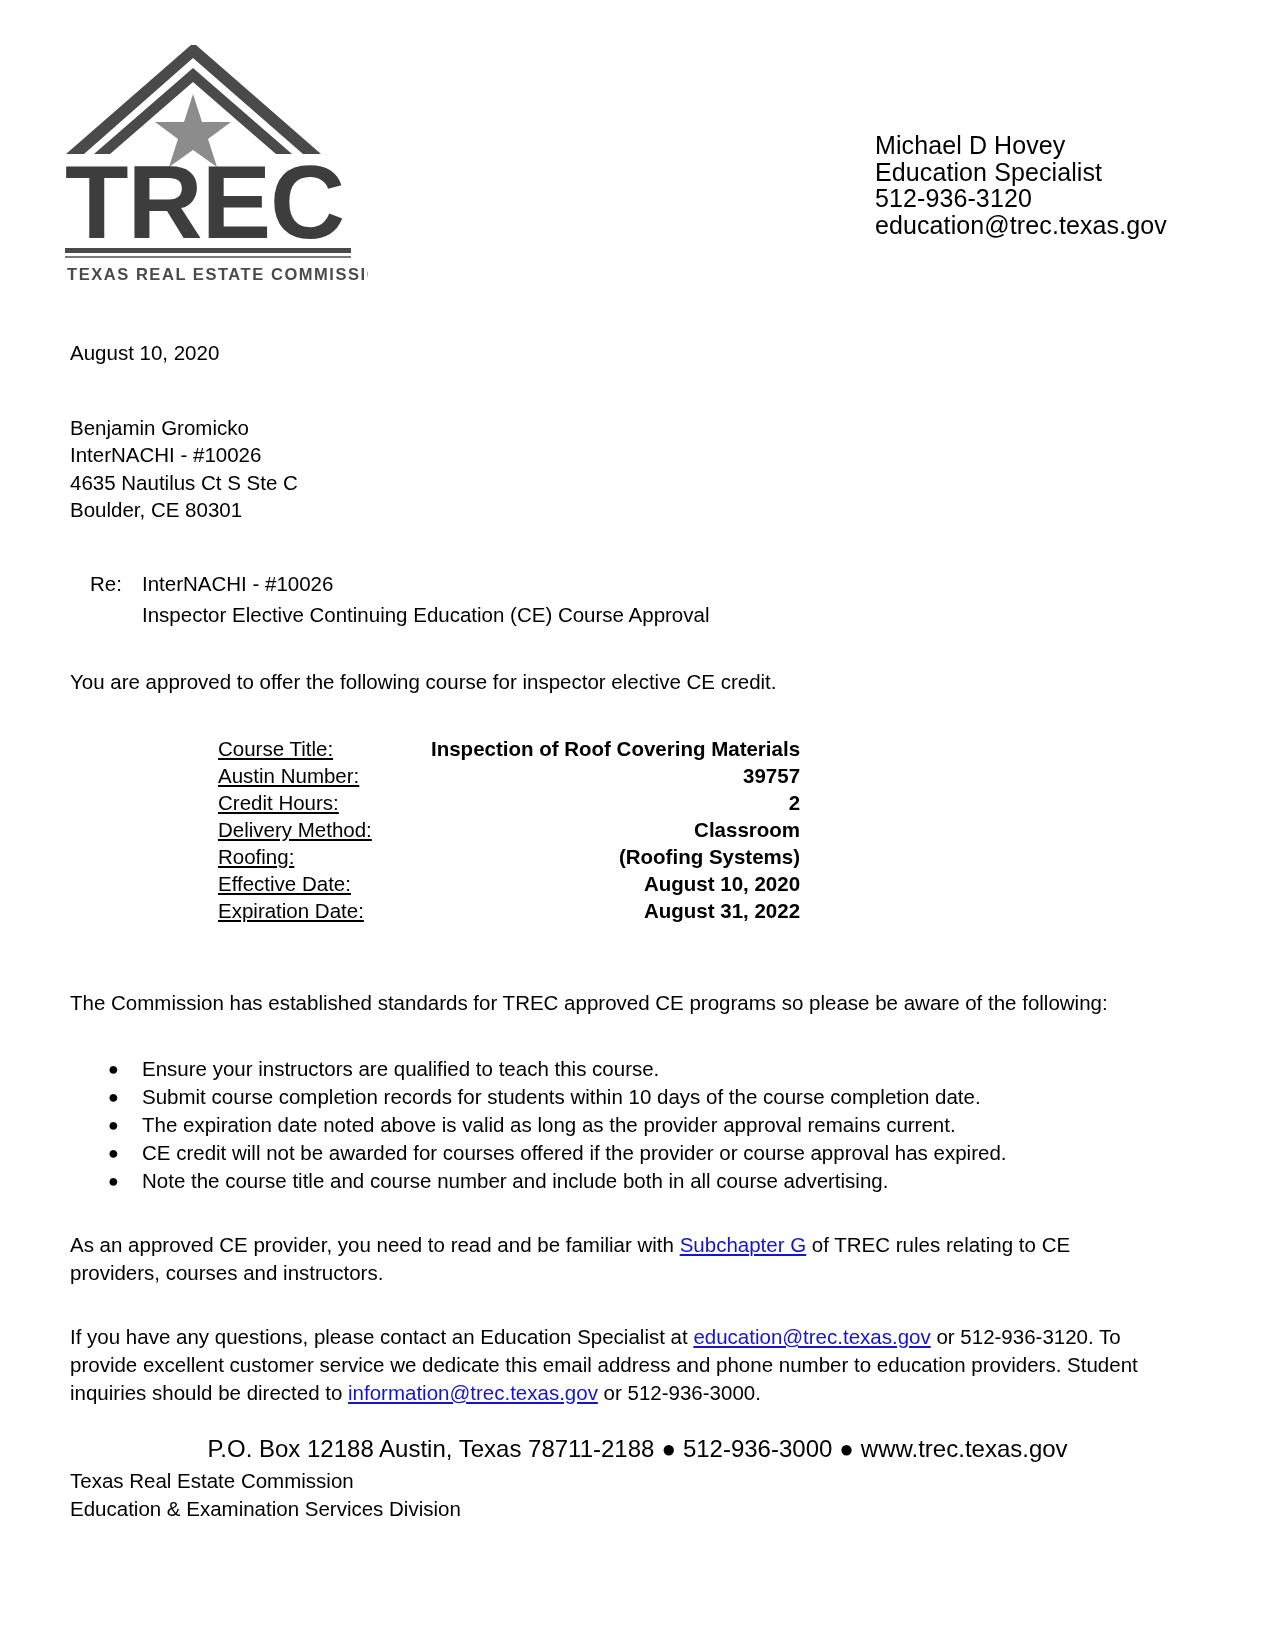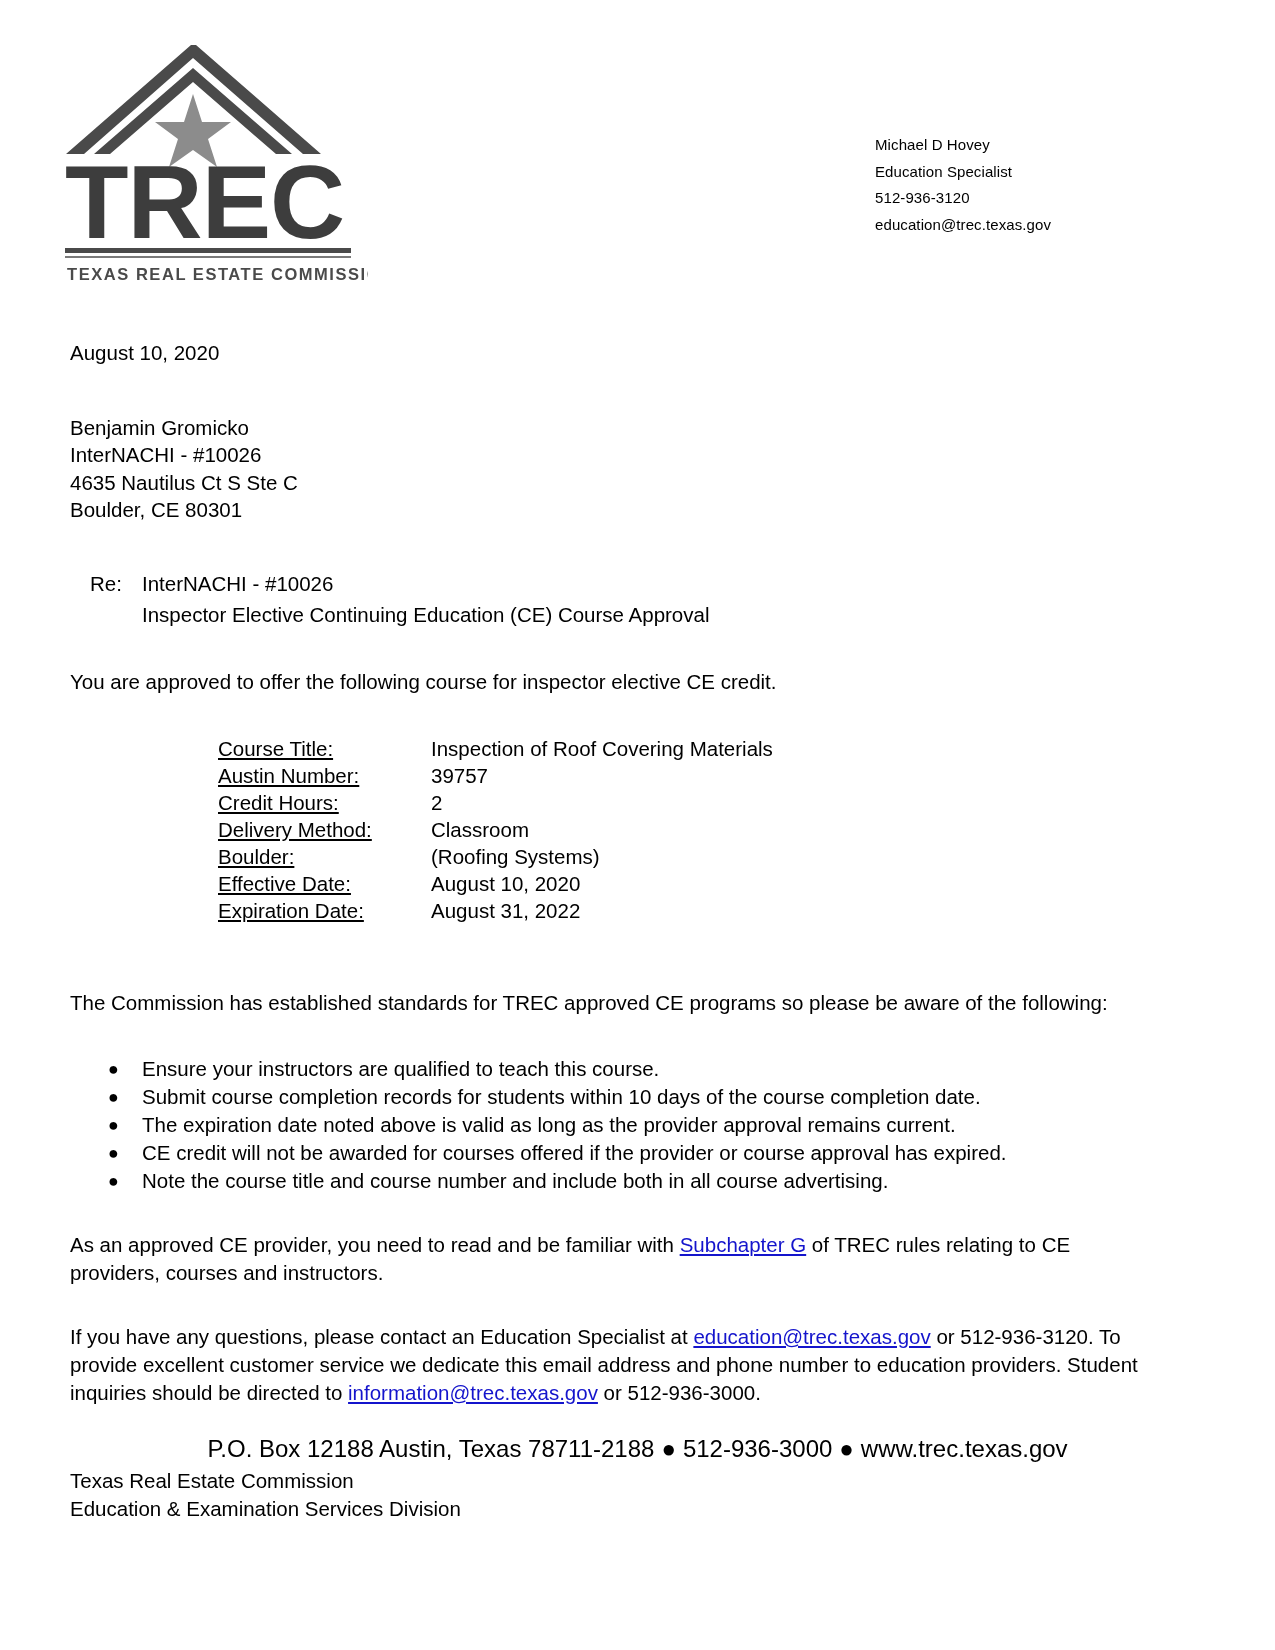--- a/index.html
+++ b/index.html
@@ -35,21 +35,21 @@
     left: 63px;
     top: 8px;
     width: 305px;
   }
   .logo-svg { display: block; }
 
   .contact-block {
     position: absolute;
     left: 875px;
     top: 98px;
-    font-size: 15px;
+    font-size: 25px;
     line-height: 26.5px;
     letter-spacing: 0.1px;
     color: #000;
   }
   .contact-block div { white-space: nowrap; }
 
   
   .body {
     position: absolute;
     left: 70px;
@@ -78,21 +78,21 @@
     border-collapse: collapse;
   }
   .course-table td {
     padding: 0;
     vertical-align: top;
     font-size: 20.5px;
     line-height: 27px;
     white-space: nowrap;
   }
   .course-table td.k { width: 213px; text-decoration: underline; }
-  .course-table td.v { font-weight: normal; }
+  .course-table td.v { font-weight: bold; text-align: right; }
 
   .after-table { margin: 65px 0 0 0; }
 
   
   ul.bullets {
     margin: 38px 0 0 0;
     padding: 0;
     list-style: none;
   }
   ul.bullets li {
@@ -201,21 +201,21 @@
         </tr>
         <tr>
           <td class="k">Credit Hours:</td>
           <td class="v">2</td>
         </tr>
         <tr>
           <td class="k">Delivery Method:</td>
           <td class="v">Classroom</td>
         </tr>
         <tr>
-          <td class="k">Boulder:</td>
+          <td class="k">Roofing:</td>
           <td class="v">(Roofing Systems)</td>
         </tr>
         <tr>
           <td class="k">Effective Date:</td>
           <td class="v">August 10, 2020</td>
         </tr>
         <tr>
           <td class="k">Expiration Date:</td>
           <td class="v">August 31, 2022</td>
         </tr>

